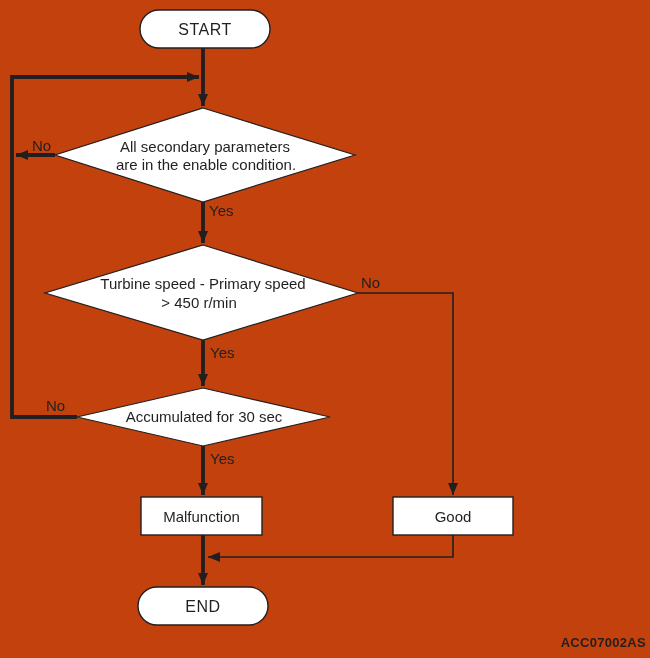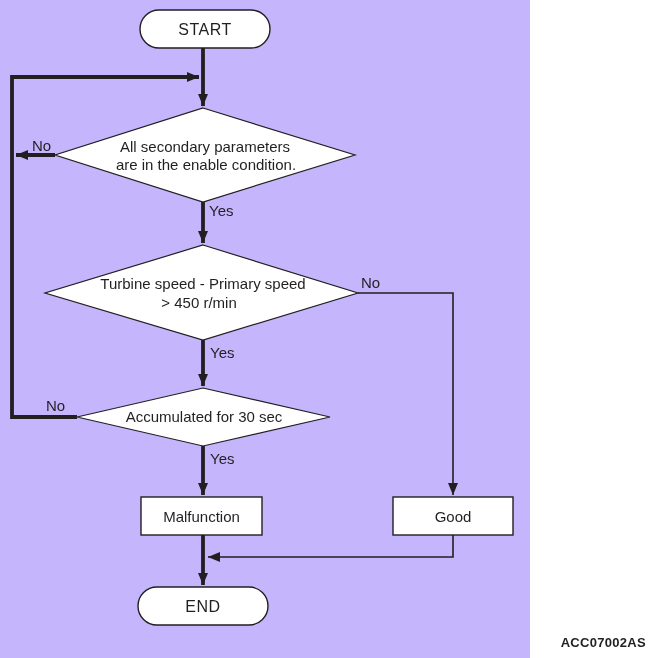--- a/index.html
+++ b/index.html
@@ -5,23 +5,23 @@
   html, body {
     margin: 0;
     padding: 0;
     background: #ffffff;
     width: 650px;
     height: 658px;
     overflow: hidden;
   }
   .page {
     position: relative;
-    width: 530px;
+    width: 650px;
     height: 658px;
-    background: #c4b5fd;
+    background: #c2410c;
   }
   svg {
     display: block;
   }
   .line-thick {
     stroke: #231f20;
     stroke-width: 3.8;
     fill: none;
     stroke-linejoin: miter;
   }

